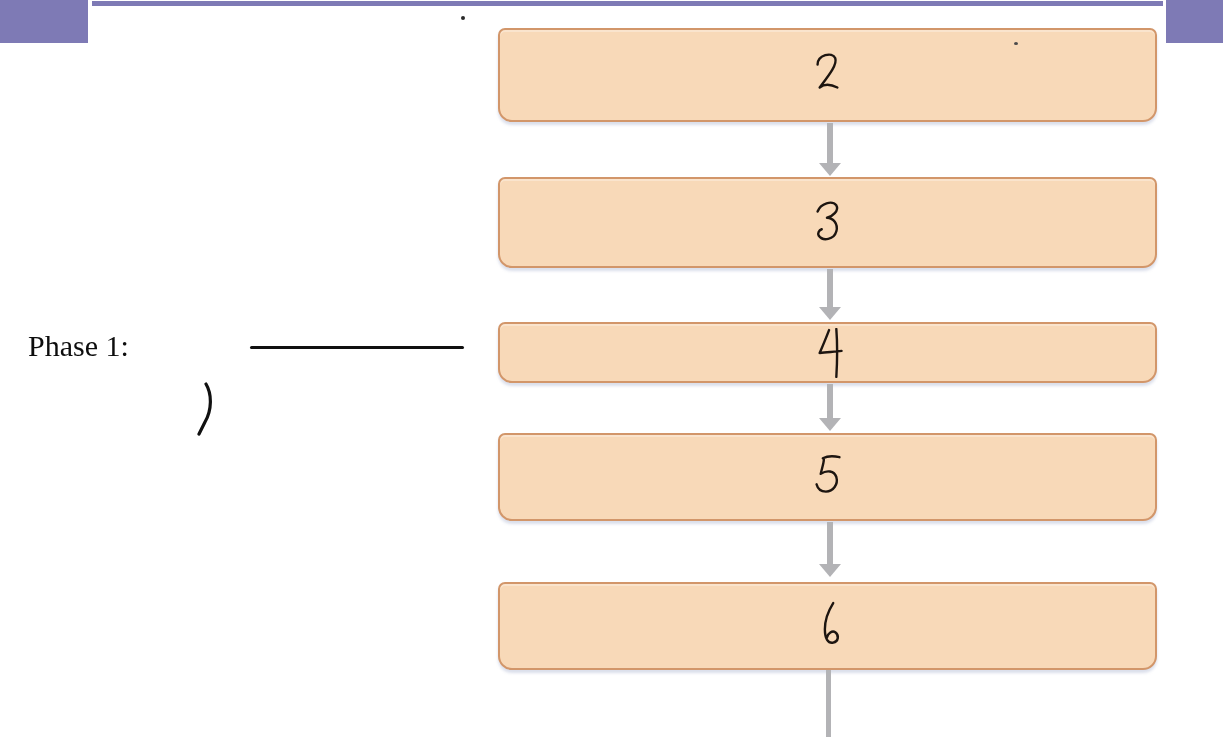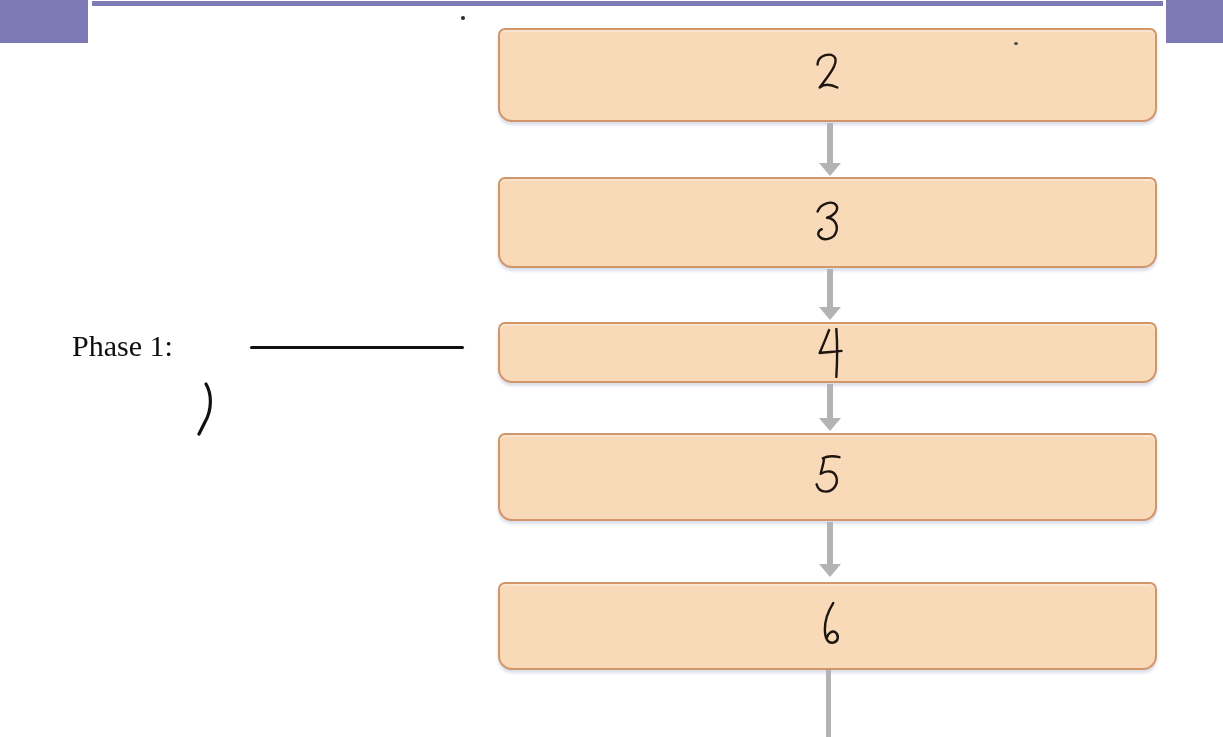--- a/index.html
+++ b/index.html
@@ -50,21 +50,21 @@
     border-right:11px solid transparent;
     border-top:13px solid var(--arrow,#b3b3b6);
   }
   .tail-line{
     position:absolute;left:826px;top:670px;width:5px;height:67px;
     background:var(--arrow,#b3b3b6);
   }
   
   .phase{
     position:absolute;left:28px;top:329px;
-    font-size:30px;color:#0d0d0d;white-space:nowrap;margin-left:44px;
+    font-size:30px;color:#0d0d0d;white-space:nowrap;
   }
   .blank-line{
     position:absolute;left:250px;top:346px;width:214px;height:3px;
     background:#101010;border-radius:2px;
   }
   .answer-mark{position:absolute;left:193px;top:382px;}
   .answer-mark path{
     fill:none;stroke:#101010;stroke-width:3.2;
     stroke-linecap:round;stroke-linejoin:round;
   }

